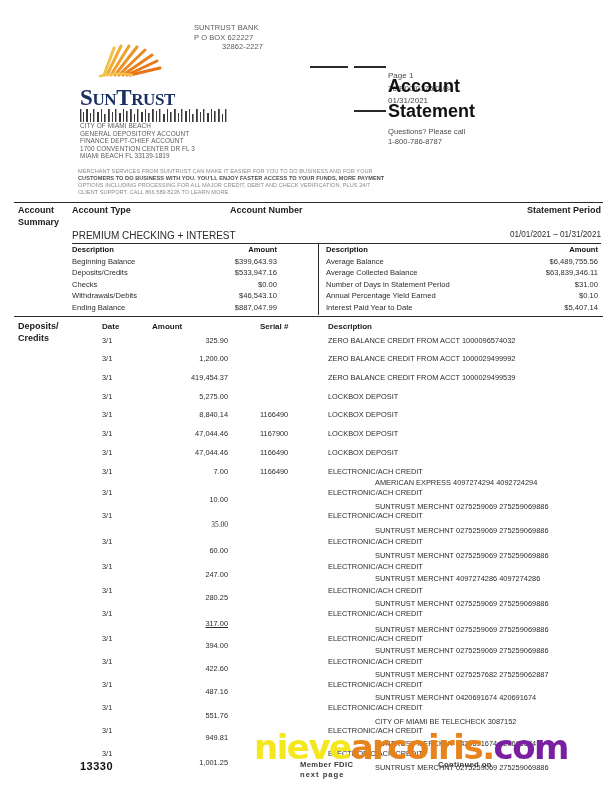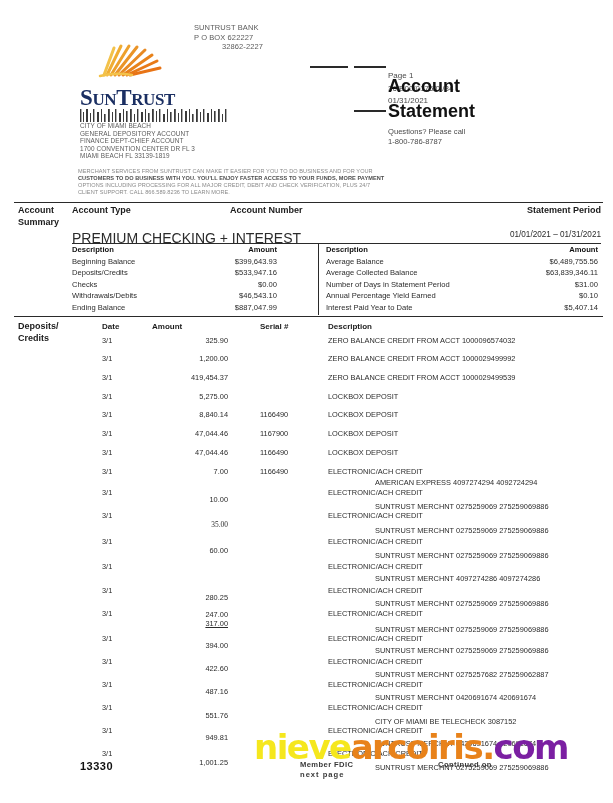--- a/index.html
+++ b/index.html
@@ -38,21 +38,21 @@
   
   .rule{position:absolute;left:14px;right:10px;height:1px;background:#2a2a2a;}
   .rule.inner{background:#2a2a2a;}
 
   
   .sec-label{position:absolute;left:18px;font-size:9px;font-weight:bold;line-height:11.5px;color:#1b1b1b;}
   .sum-head{position:absolute;left:72px;right:12px;top:205px;font-size:9px;font-weight:bold;color:#1b1b1b;}
   .sum-head .c1{position:absolute;left:0;}
   .sum-head .c2{position:absolute;left:158px;}
   .sum-head .c3{position:absolute;right:0;text-align:right;}
-  .acct-type{position:absolute;left:72px;top:230px;font-size:14px;color:#2b2b2b;}
+  .acct-type{position:absolute;left:72px;top:230px;font-size:10px;color:#2b2b2b;}
   .stmt-period{position:absolute;right:12px;top:230px;font-size:8.2px;color:#2b2b2b;text-align:right;}
 
   .sumcol{position:absolute;font-size:7.6px;color:#2b2b2b;}
   .sumcol .row{position:relative;height:11.6px;}
   .sumcol .d{position:absolute;left:0;}
   .sumcol .a{position:absolute;right:0;text-align:right;}
   .sumcol .hd{font-weight:bold;color:#111;}
   .sumcol.left{left:72px;width:205px;top:245px;}
   .sumcol.right{left:326px;width:272px;top:245px;}
   .vdiv{position:absolute;width:1px;background:#2a2a2a;}
@@ -371,21 +371,21 @@
     <div class="tx" style="height:25px;">
       <span class="date">3/1</span>
       <span class="amt" style="top:9px;">60.00</span>
       <span class="ser"></span>
       <span class="desc">ELECTRONIC/ACH CREDIT</span>
       <span class="sub" style="top:14px;">SUNTRUST MERCHNT 0275259069  275259069886</span>
     </div>
 
     <div class="tx" style="height:24px;">
       <span class="date">3/1</span>
-      <span class="amt" style="top:8px;margin-top:40px;">247.00</span>
+      <span class="amt" style="top:8px;">247.00</span>
       <span class="ser"></span>
       <span class="desc">ELECTRONIC/ACH CREDIT</span>
       <span class="sub" style="top:12px;">SUNTRUST MERCHNT 4097274286  4097274286</span>
     </div>
 
     <div class="tx" style="height:23px;">
       <span class="date">3/1</span>
       <span class="amt" style="top:7px;">280.25</span>
       <span class="ser"></span>
       <span class="desc">ELECTRONIC/ACH CREDIT</span>

